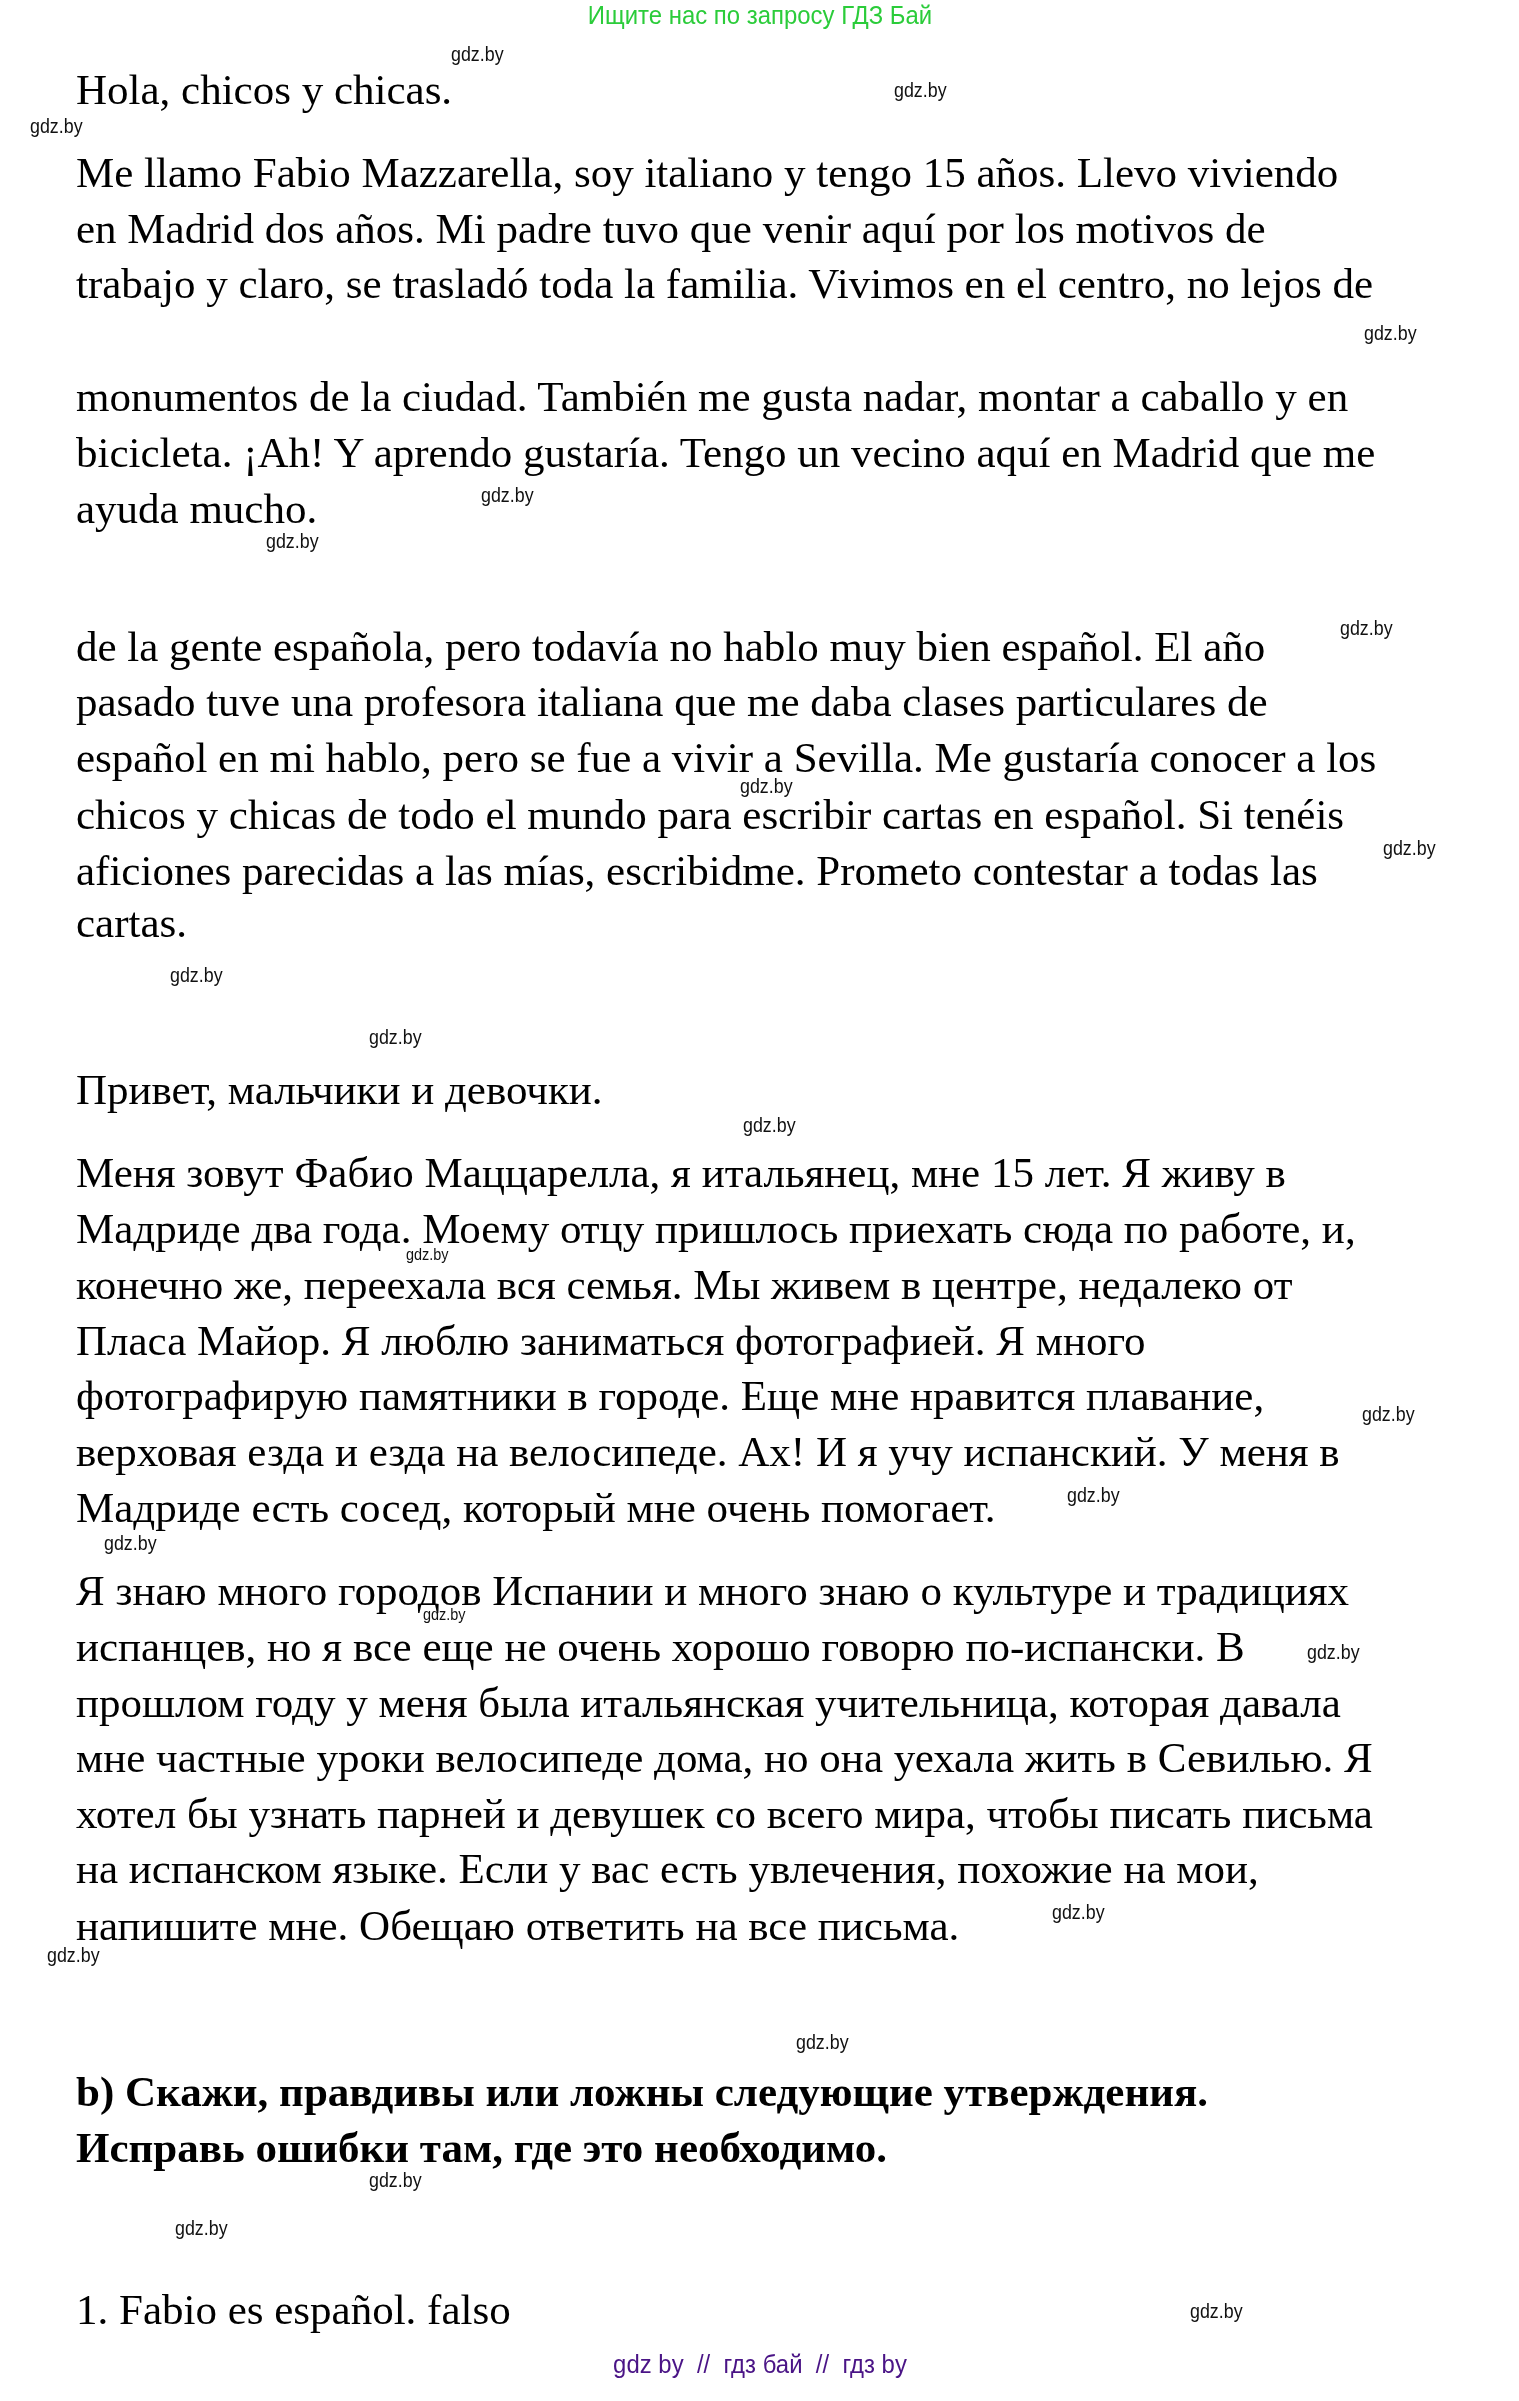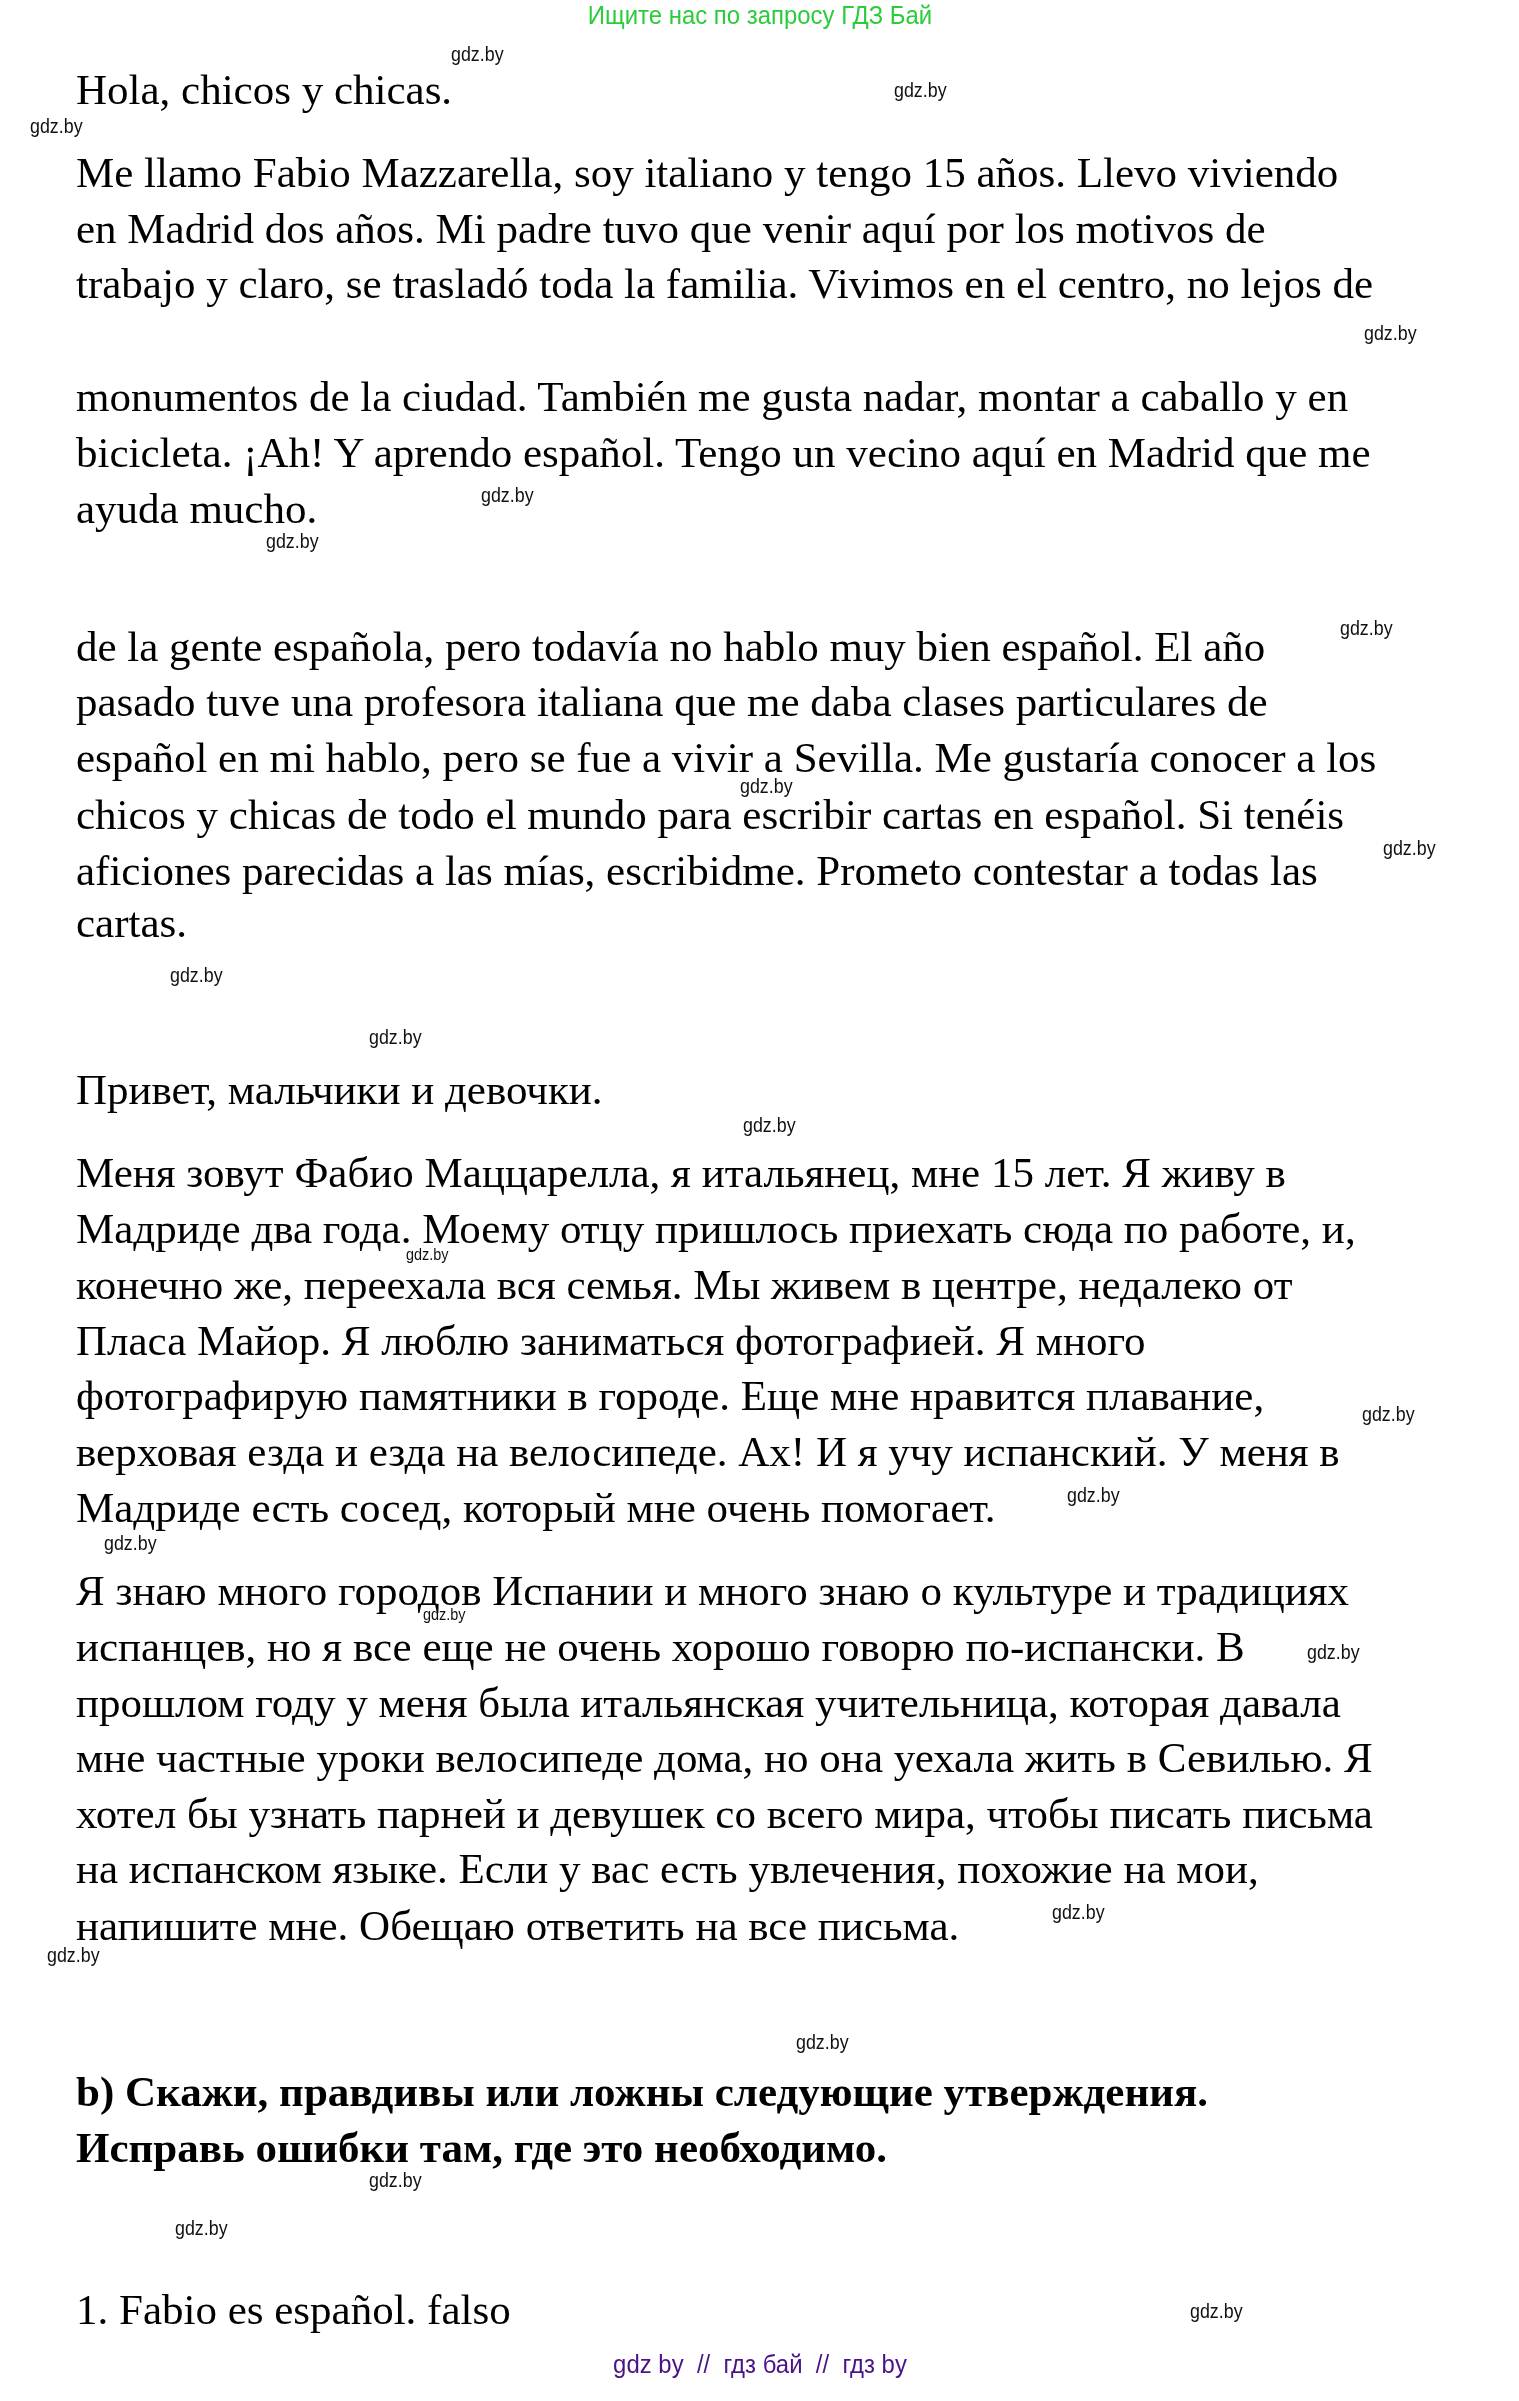--- a/index.html
+++ b/index.html
@@ -30,21 +30,21 @@
 <div class="page">
 
   <div class="banner top" style="color:#2bcc3a;">Ищите нас по запросу ГДЗ Бай</div>
 
   <div class="line" style="top:68px;">Hola, chicos y chicas.</div>
 
   <div class="line" style="top:151px;">Me llamo Fabio Mazzarella, soy italiano y tengo 15 años. Llevo viviendo</div>
   <div class="line" style="top:207px;">en Madrid dos años. Mi padre tuvo que venir aquí por los motivos de</div>
   <div class="line" style="top:262px;">trabajo y claro, se trasladó toda la familia. Vivimos en el centro, no lejos de</div>
   <div class="line" style="top:375px;">monumentos de la ciudad. También me gusta nadar, montar a caballo y en</div>
-  <div class="line" style="top:431px;">bicicleta. ¡Ah! Y aprendo español. Tengo un vecino aquí en Madrid que me</div>
+  <div class="line" style="top:431px;">bicicleta. ¡Ah! Y aprendo gustaría. Tengo un vecino aquí en Madrid que me</div>
   <div class="line" style="top:487px;">ayuda mucho.</div>
 
   <div class="line" style="top:625px;">de la gente española, pero todavía no hablo muy bien español. El año</div>
   <div class="line" style="top:680px;">pasado tuve una profesora italiana que me daba clases particulares de</div>
   <div class="line" style="top:736px;">español en mi hablo, pero se fue a vivir a Sevilla. Me gustaría conocer a los</div>
   <div class="line" style="top:793px;">chicos y chicas de todo el mundo para escribir cartas en español. Si tenéis</div>
   <div class="line" style="top:849px;">aficiones parecidas a las mías, escribidme. Prometo contestar a todas las</div>
   <div class="line" style="top:901px;text-align:right;">cartas.</div>
 
   <div class="line" style="top:1068px;">Привет, мальчики и девочки.</div>

